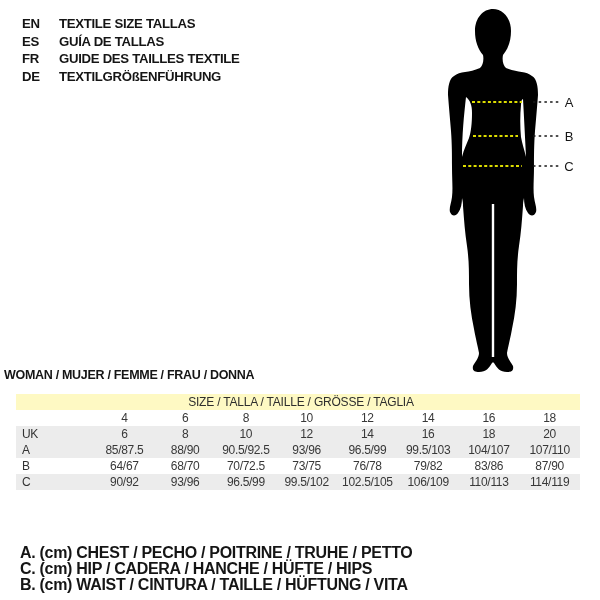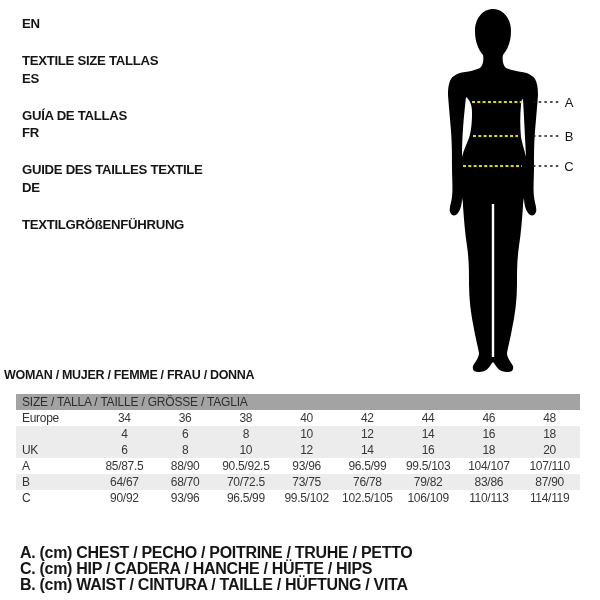--- a/index.html
+++ b/index.html
@@ -2,30 +2,30 @@
 <html><head>
 <meta charset="utf-8">
 <style>
   html,body{margin:0;padding:0;}
   body{
     width:600px;height:600px;position:relative;background:#ffffff;
     font-family:"Liberation Sans", sans-serif;color:#1c1c1c;overflow:hidden;
   }
   
   .lang-block{position:absolute;left:22px;top:15px;}
-  .lang-row{display:flex;line-height:17.5px;font-size:13.2px;font-weight:700;letter-spacing:-0.3px;color:#151515;flex-direction:column;}
+  .lang-row{display:flex;line-height:17.5px;font-size:13.2px;font-weight:700;letter-spacing:-0.3px;color:#151515;}
   .lang-code{width:37px;flex:0 0 37px;}
   
   .figure-wrap{position:absolute;left:420px;top:5px;width:180px;height:372px;}
   .figure-wrap svg{display:block;}
   .measure-letter{font-family:"Liberation Sans",sans-serif;font-size:13px;fill:#161616;}
   
   .woman-title{position:absolute;left:4px;top:368px;font-size:12.5px;font-weight:700;letter-spacing:-0.3px;color:#151515;}
   .size-table-wrap{position:absolute;left:16px;top:394px;width:564px;}
-  .size-table-header{height:16px;line-height:16px;background:#a3a3a3;font-size:12px;color:#2e2e2e;padding-left:6px;letter-spacing:-0.2px;}
+  .size-table-header{height:16px;line-height:16px;background:#fef9c3;font-size:12px;color:#2e2e2e;padding-left:6px;letter-spacing:-0.2px;text-align:center;}
   table.size-table{width:100%;border-collapse:collapse;table-layout:fixed;}
   table.size-table td{height:16px;font-size:12px;color:#383838;text-align:center;padding:0;letter-spacing:-0.3px;white-space:nowrap;}
   table.size-table td.row-label{text-align:left;padding-left:6px;color:#333;}
   table.size-table col.label-col{width:78px;}
   table.size-table tr:nth-child(2),
   table.size-table tr:nth-child(3),
   table.size-table tr:nth-child(5),
   table.size-table tr:nth-child(7){background:#ececec;}
   
   .legend-block{position:absolute;left:20px;top:545px;}
@@ -128,31 +128,20 @@
         <col>
         <col>
         <col>
         <col>
         <col>
         <col>
         <col>
     </colgroup>
     <tbody>
       <tr>
-        <td class="row-label">Europe</td>
-        <td>34</td>
-        <td>36</td>
-        <td>38</td>
-        <td>40</td>
-        <td>42</td>
-        <td>44</td>
-        <td>46</td>
-        <td>48</td>
-      </tr>
-      <tr>
         <td class="row-label"></td>
         <td>4</td>
         <td>6</td>
         <td>8</td>
         <td>10</td>
         <td>12</td>
         <td>14</td>
         <td>16</td>
         <td>18</td>
       </tr>

